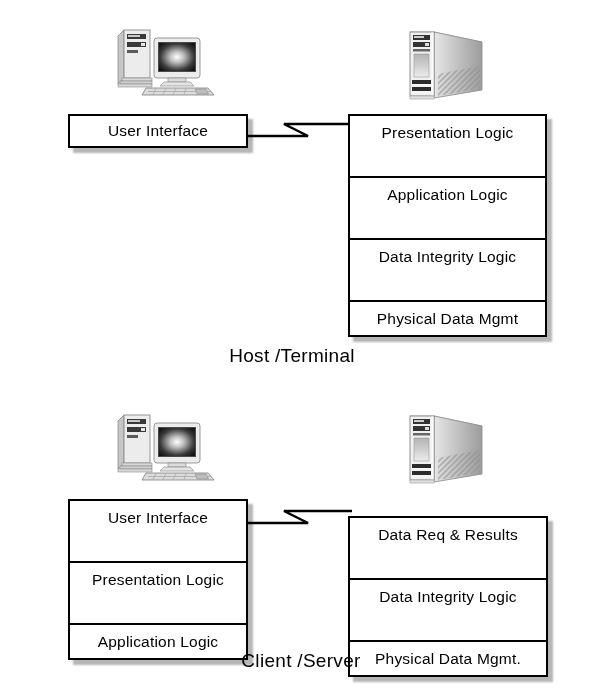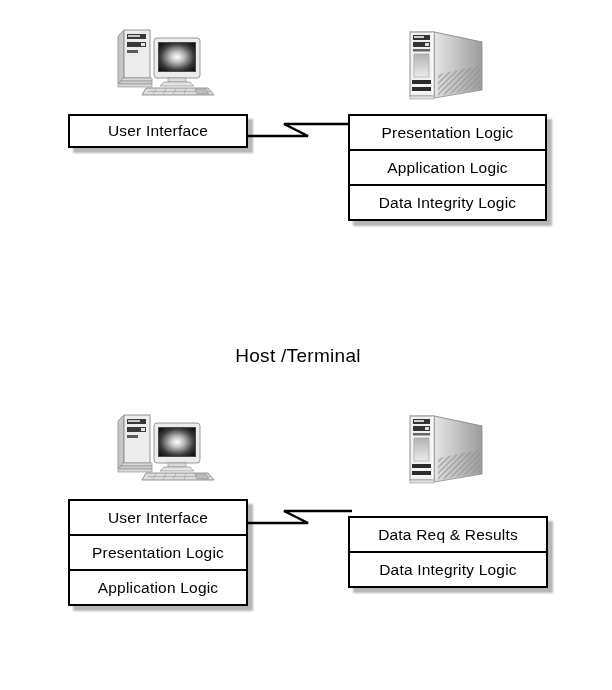--- a/index.html
+++ b/index.html
@@ -8,21 +8,21 @@
     font-family:"Liberation Sans", sans-serif;color:#000;overflow:hidden;
   }
   .stack{
     position:absolute;background:#ffffff;border:2px solid #000;
     box-sizing:border-box;box-shadow:5px 5px 2px #b6b6b6;
   }
   .row{
     height:33px;display:flex;align-items:center;justify-content:center;
     font-size:15.5px;letter-spacing:.2px;background:#fff;white-space:nowrap;
   }
-  .row + .row{border-top:2px solid #000;}
+  .row + .row{border-top:2px solid #000;margin-top:27px;}
   .single .row{height:30px;}
   .caption{
     position:absolute;font-size:19px;transform:translateX(-50%);
     white-space:nowrap;letter-spacing:.3px;
   }
   .icon,.connector{position:absolute;}
 </style>
 </head>
 <body>
 
@@ -111,23 +111,24 @@
   </div>
 
   <svg class="connector" style="left:246px;top:117px" width="106" height="24" viewBox="0 0 106 24">
     <use href="#zigzag"></use>
   </svg>
 
   <div class="stack" style="left:348px;top:114px;width:199px">
     <div class="row">Presentation Logic</div>
     <div class="row">Application Logic</div>
     <div class="row">Data Integrity Logic</div>
+    <div class="row">Physical Data Mgmt</div>
   </div>
 
-  <div class="caption" style="left:298px;top:345px">Host /Terminal</div>
+  <div class="caption" style="left:292px;top:345px">Host /Terminal</div>
 
   <svg class="icon" style="left:114px;top:411px" width="102" height="72" viewBox="0 0 102 72">
     <use href="#desktopPC"></use>
   </svg>
 
   <svg class="icon" style="left:398px;top:410px" width="96" height="78" viewBox="0 0 96 78">
     <use href="#towerServer"></use>
   </svg>
 
   <div class="stack" style="left:68px;top:499px;width:180px">
@@ -136,16 +137,18 @@
     <div class="row">Application Logic</div>
   </div>
 
   <svg class="connector" style="left:246px;top:504px" width="106" height="24" viewBox="0 0 106 24">
     <use href="#zigzag"></use>
   </svg>
 
   <div class="stack" style="left:348px;top:516px;width:200px">
     <div class="row">Data Req &amp; Results</div>
     <div class="row">Data Integrity Logic</div>
+    <div class="row">Physical Data Mgmt.</div>
   </div>
 
+  <div class="caption" style="left:301px;top:650px">Client /Server</div>
 
 </div>
 
 </body></html>

